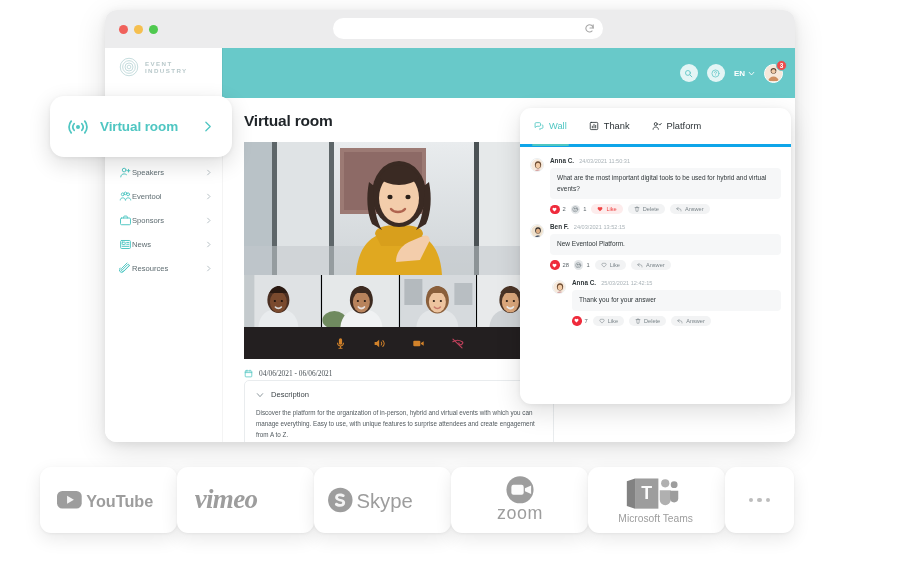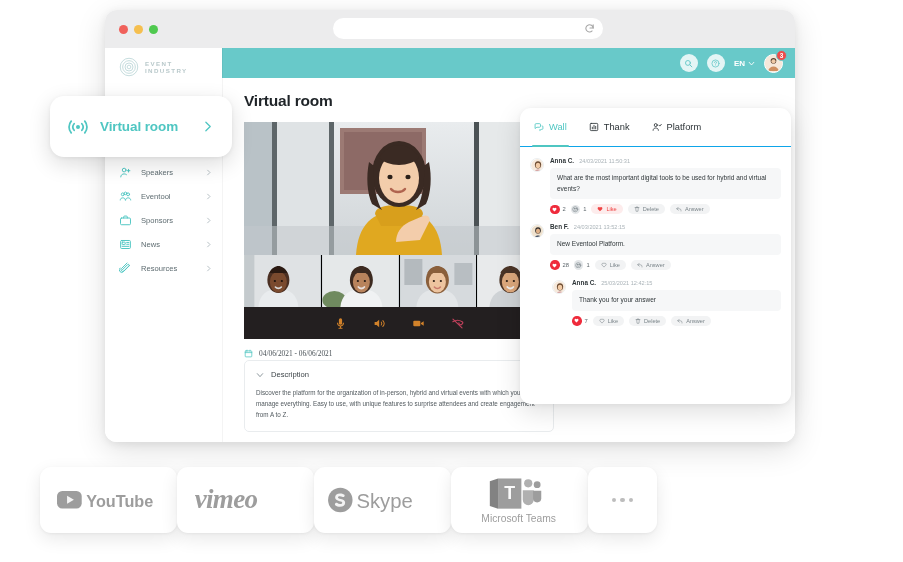--- a/index.html
+++ b/index.html
@@ -48,29 +48,29 @@
     box-shadow: 1px 0 0 rgba(0,0,0,0.045);
   }
   .logo-wrap { height: 38px; display: flex; align-items: center; gap: 6px; padding-left: 14px; }
   .logo-mark { width: 20px; height: 20px; flex: 0 0 20px; }
   .logo-text { line-height: 1.18; }
   .logo-text div {
     font-size: 6.2px; letter-spacing: 1.4px; color: #b9c9cb; font-weight: 600;
   }
   .nav { padding-top: 6px; }
   .nav-item {
-    display: flex; align-items: center; gap: 9px;
+    display: flex; align-items: center; 
     height: 24px; padding: 0 10px 0 14px; cursor: pointer;
   }
   .nav-ic { width: 13px; height: 13px; flex: 0 0 13px; color: #4fc6c2; }
   .nav-label { font-size: 7.6px; color: #5d6b70; flex: 1; }
   .nav-chev { width: 7px; height: 7px; color: #9aa7ad; }
 
   .content { flex: 1; background: #fff; position: relative; }
-  .topbar { height: 30px; background: #68c9c9; display: flex; align-items: center; justify-content: flex-end; padding-right: 12px; gap: 9px; }
+  .topbar { height: 50px; background: #68c9c9; display: flex; align-items: center; justify-content: flex-end; padding-right: 12px; gap: 9px; }
   .circ-btn { width: 18px; height: 18px; border-radius: 50%; background: rgba(255,255,255,.82); display:flex; align-items:center; justify-content:center; cursor:pointer; }
   .circ-btn svg { width: 9px; height: 9px; color:#68c9c9; }
   .lang { display:flex; align-items:center; gap:3px; color:#fff; font-size:8px; font-weight:600; cursor:pointer; }
   .lang svg { width:7px; height:7px; }
   .avatar-wrap { position: relative; cursor:pointer; }
   .avatar {
     width: 19px; height: 19px; border-radius: 50%;
     background: #f6e6d6; border: 1.5px solid #fff; overflow:hidden;
     display:flex; align-items:flex-end; justify-content:center;
   }
@@ -123,21 +123,21 @@
   .vr-pill .vr-chev { width: 13px; height: 13px; color:#4fc6c2; }
 
   
   .chat-panel {
     position: absolute; left: 520px; top: 108px;
     width: 271px; height: 296px;
     background: #fff; border-radius: 11px;
     box-shadow: 0 8px 26px rgba(0,0,0,0.13), 0 1px 5px rgba(0,0,0,0.06);
     z-index: 15; display: flex; flex-direction: column; overflow: hidden;
   }
-  .chat-tabs { display: flex; align-items: center; height: 39px; padding: 0 14px; gap: 22px; border-bottom:1px solid #0ea5e9; }
+  .chat-tabs { display: flex; align-items: center; height: 39px; padding: 0 14px; gap: 22px; border-bottom:3px solid #0ea5e9; }
   .chat-tab { display:flex; align-items:center; gap:5px; height:39px; cursor:pointer; position:relative; }
   .chat-tab svg { width: 10px; height: 10px; }
   .chat-tab .t-label { font-size: 9.3px; font-weight: 500; color:#2b3236; }
   .chat-tab.active .t-label { color:#4fc6c2; }
   .chat-tab.active svg { color:#4fc6c2; }
   .chat-tab:not(.active) svg { color:#2b3236; }
   .chat-tab.active::after {
     content:""; position:absolute; left:-2px; right:-2px; bottom:0; height:2px; background:#4fc6c2; border-radius:2px;
   }
 
@@ -720,20 +720,28 @@
     </div>
 
     <div class="logo-card lc-sk">
       <svg viewBox="0 0 160 40" style="width:112px">
         <circle cx="19" cy="20" r="17.5" fill="#9d9d9d"></circle>
         <path d="M11.4 25.6c.5-1.6 2.3-2.1 3.4-1.2 1 .8 2.3 1.3 3.9 1.3 1.9 0 3.1-.7 3.1-1.8 0-1.2-1.1-1.6-3.9-2.2-3.7-.8-6.3-2.1-6.3-5.5 0-3.3 2.9-5.5 7-5.5 2.4 0 4.4.6 5.8 1.6 1.2.8 1.1 2.6-.2 3.3-.9.5-1.8.3-2.6-.2-.8-.5-1.9-.8-3.1-.8-1.8 0-2.8.7-2.8 1.7 0 1.1 1.1 1.5 4 2.1 3.8.8 6.2 2.1 6.2 5.5 0 3.4-2.9 5.7-7.3 5.7-2.7 0-5-.7-6.5-1.9-.8-.6-1-1.4-.7-2.1z" fill="#f3f3f3"></path>
         <text x="42" y="31" font-family="Liberation Sans, sans-serif" font-size="29" fill="#9d9d9d">Skype</text>
       </svg>
     </div>
 
+    <div class="logo-card lc-zm">
+      <svg viewBox="0 0 120 80" style="width:74px">
+        <circle cx="60" cy="24" r="22" fill="#9d9d9d"></circle>
+        <rect x="46" y="16" width="20" height="16" rx="3.4" fill="#fbfbfb"></rect>
+        <path d="M68 21.5 78 17v14l-10-4.5z" fill="#fbfbfb"></path>
+        <text x="60" y="72" text-anchor="middle" font-family="Liberation Sans, sans-serif" font-size="29" fill="#9d9d9d" letter-spacing="1">zoom</text>
+      </svg>
+    </div>
 
     <div class="logo-card lc-mt">
       <svg viewBox="0 0 140 78" style="width:96px">
         <rect x="38" y="8" width="34" height="44" fill="#9d9d9d"></rect>
         <path d="M38 8 26 12v36l12 4z" fill="#828282"></path>
         <text x="55" y="38" text-anchor="middle" font-family="Liberation Sans, sans-serif" font-size="26" font-weight="bold" fill="#fbfbfb">T</text>
         <circle cx="82" cy="15" r="6" fill="#b0b0b0"></circle>
         <path d="M74 25h16v14a8 8 0 0 1-16 0z" fill="#b0b0b0"></path>
         <circle cx="95" cy="17" r="5" fill="#9d9d9d"></circle>
         <path d="M89 26h12v11a6 6 0 0 1-12 0z" fill="#9d9d9d"></path>

